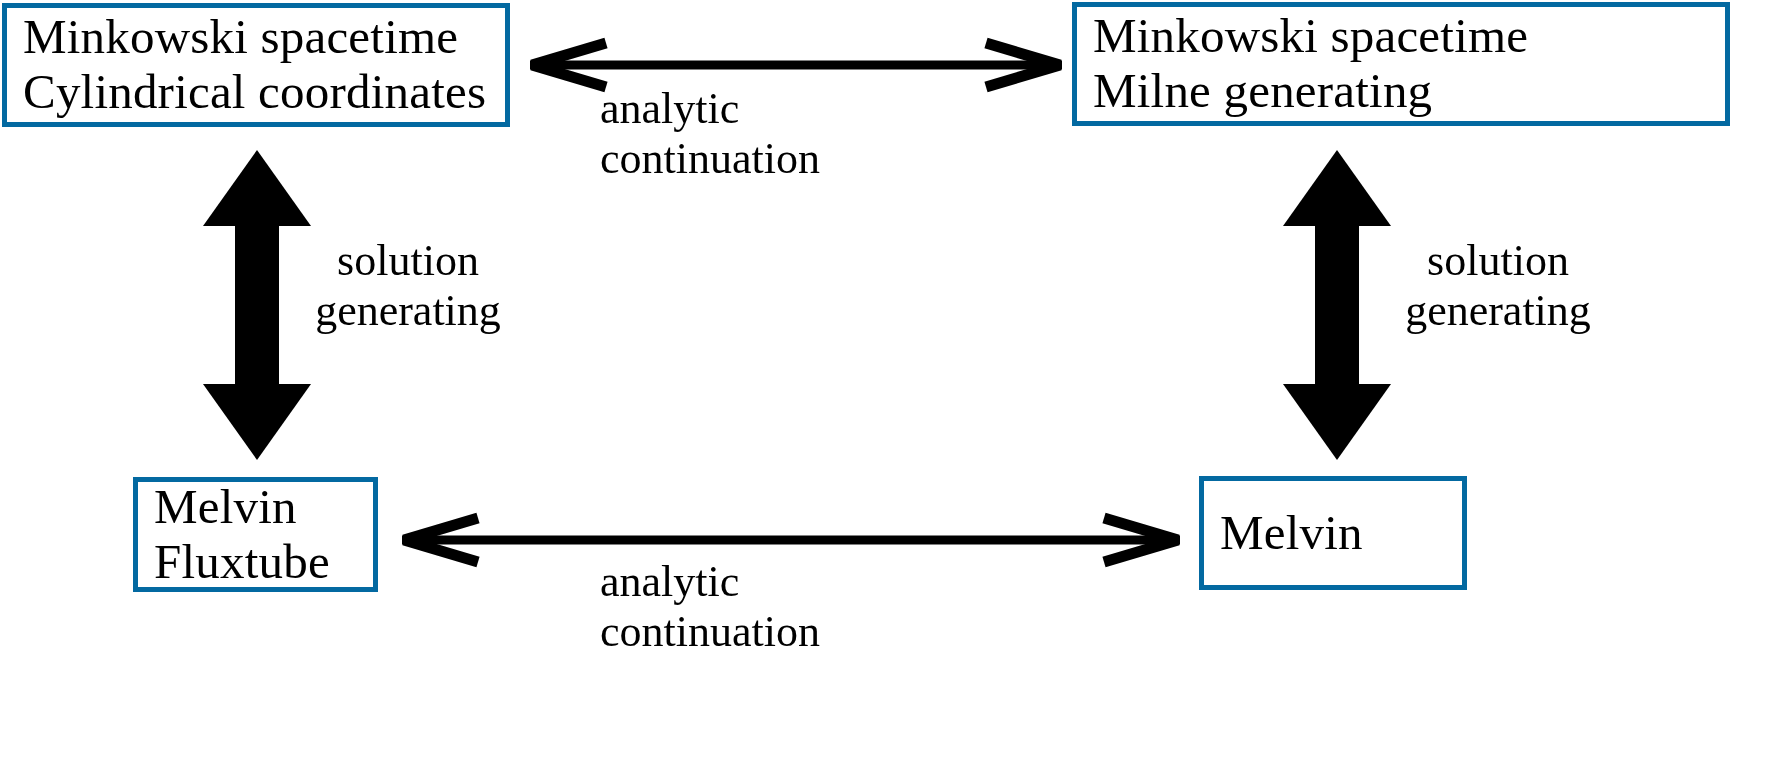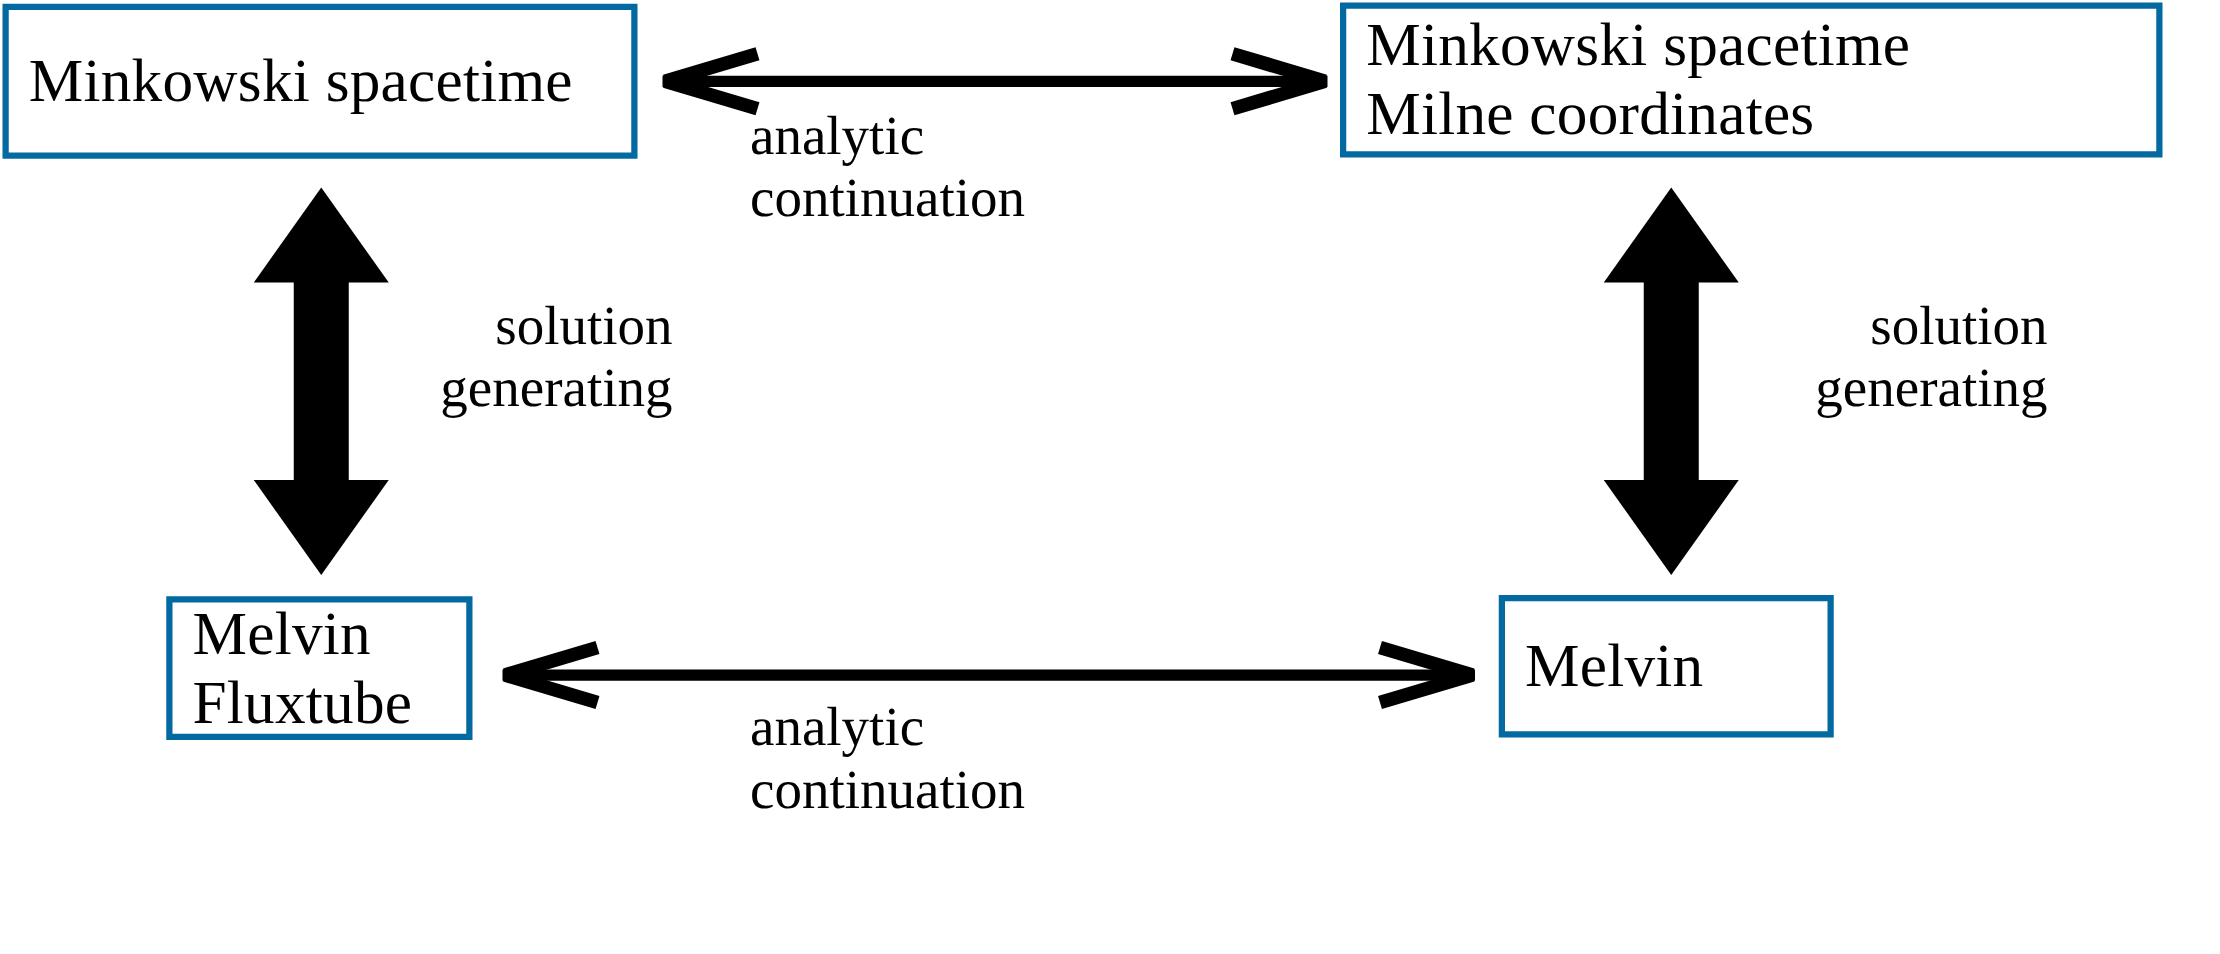--- a/index.html
+++ b/index.html
@@ -64,21 +64,21 @@
   
   .edge-label {
     position: absolute;
     font-size: 44px;
     line-height: 1.14;
     text-align: left;
     white-space: nowrap;
     color: #000000;
   }
   .edge-label.left-align {
-    text-align: right;
+    text-align: center;
   }
   #label-analytic-top {
     left: 600px;
     top: 84px;
     width: 380px;
   }
   #label-analytic-bottom {
     left: 600px;
     top: 557px;
     width: 380px;
@@ -115,25 +115,26 @@
     top: 150px;
   }
 </style>
 </head>
 <body>
 
 <div id="diagram-root">
 
   <div class="node-box" id="node-mink-cyl">
     <div class="node-line">Minkowski spacetime</div>
+    <div class="node-line">Cylindrical coordinates</div>
   </div>
 
   <div class="node-box" id="node-mink-milne">
     <div class="node-line">Minkowski spacetime</div>
-    <div class="node-line">Milne coordinates</div>
+    <div class="node-line">Milne generating</div>
   </div>
 
   <div class="node-box" id="node-melvin-fluxtube">
     <div class="node-line">Melvin</div>
     <div class="node-line">Fluxtube</div>
   </div>
 
   <div class="node-box" id="node-melvin-cosmology">
     <div class="node-line">Melvin</div>
   </div>

